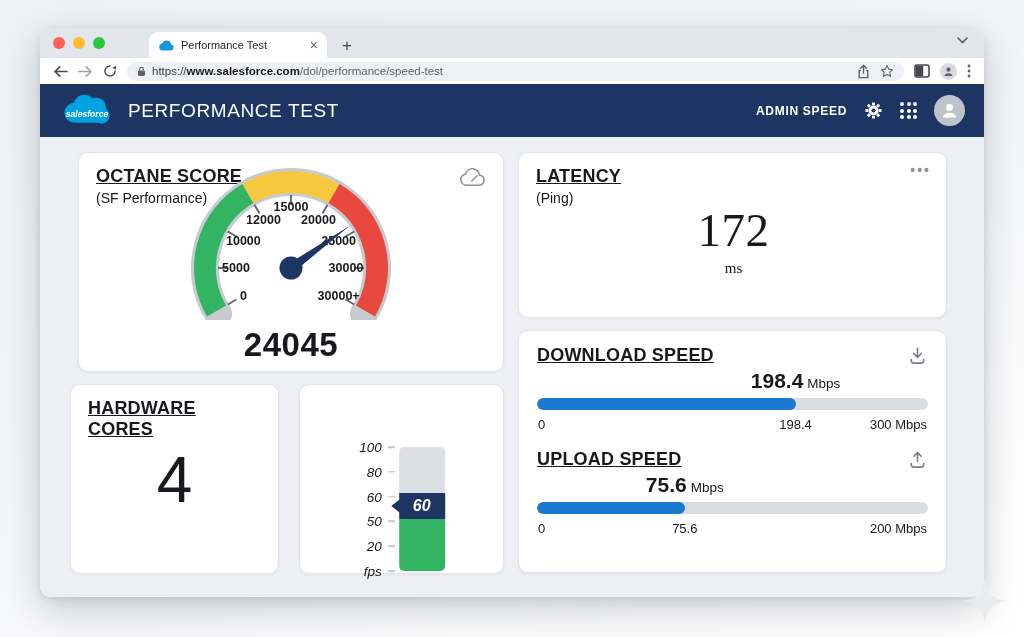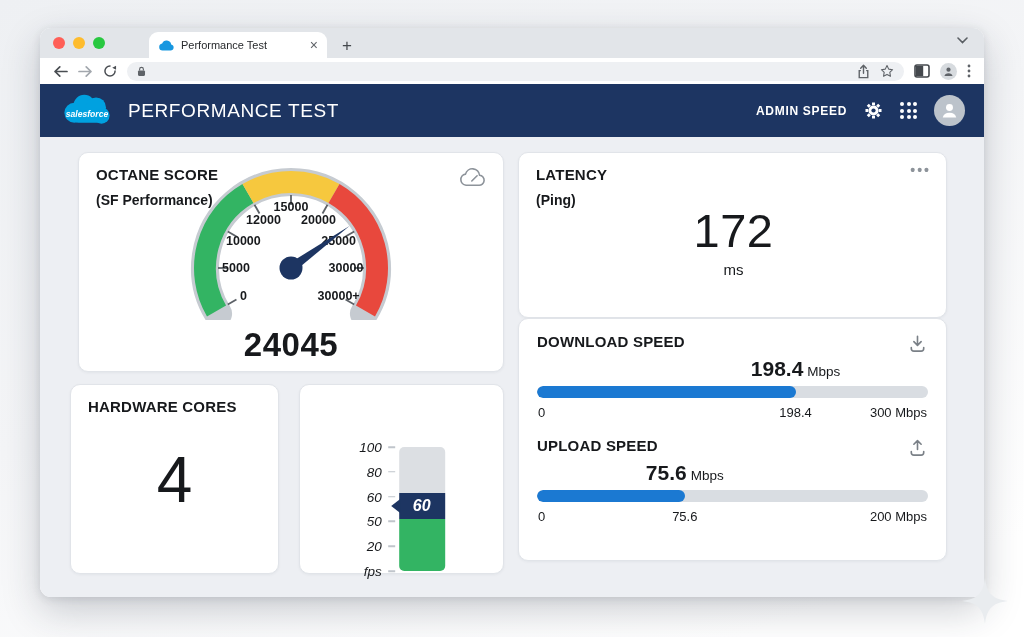--- a/index.html
+++ b/index.html
@@ -42,35 +42,35 @@
   .appbar-right{margin-left:auto;display:flex;align-items:center;gap:17px;}
   .admin{font-size:12px;font-weight:700;letter-spacing:.7px;}
   .grid-icon{display:grid;grid-template-columns:repeat(3,4px);grid-gap:2.5px;}
   .grid-icon i{width:4px;height:4px;border-radius:50%;background:#fff;}
   .hdr-avatar{width:31px;height:31px;border-radius:50%;background:#bcc3cb;display:flex;align-items:center;justify-content:center;}
 
   
   .content{position:absolute;left:0;top:109px;right:0;bottom:0;background:#edeff3;}
   .card{position:absolute;background:#fff;border:1px solid #e1e4e9;border-radius:10px;box-shadow:0 1px 3px rgba(25,35,50,.05);}
   .card-head{position:absolute;top:13px;left:17px;right:15px;display:flex;justify-content:space-between;align-items:flex-start;}
-  .card-title{font-size:15px;font-weight:700;letter-spacing:.2px;color:#17191c;}
-  .card-sub{font-size:14px;font-weight:700;margin-top:9px;color:#17191c;}
+  .card-title{font-size:18px;font-weight:700;letter-spacing:.2px;color:#17191c;text-decoration:underline;}
+  .card-sub{font-size:14px;font-weight:400;margin-top:3px;color:#17191c;}
   .card-icon{color:#8d939a;}
   .dots{font-size:14px;font-weight:700;letter-spacing:2px;color:#8d939a;line-height:.6;}
 
   .card.octane{left:38px;top:15px;width:426px;height:220px;}
   #octane-gauge{position:absolute;left:50%;top:15px;transform:translateX(-50%);}
   .gauge-value{position:absolute;bottom:7px;left:0;right:0;text-align:center;font-size:33px;font-weight:600;letter-spacing:.5px;}
 
   .card.latency{left:478px;top:15px;width:429px;height:166px;}
-  .metric{position:absolute;left:2px;right:0;top:50px;text-align:center;}
+  .metric{position:absolute;left:2px;right:0;top:50px;text-align:center;font-family:Liberation Serif, serif;}
   .metric .num{font-size:47px;font-weight:500;letter-spacing:.5px;}
   .metric .unit{font-size:15px;margin-top:3px;}
 
-  .card.speeds{left:478px;top:181px;width:429px;height:243px;padding:14px 18px 0;}
+  .card.speeds{left:478px;top:193px;width:429px;height:243px;padding:14px 18px 0;}
   .speed-head{display:flex;justify-content:space-between;align-items:flex-start;height:22px;}
   .speed-head.second{margin-top:15px;}
   .value-line{position:relative;height:30px;}
   .bar-value{position:absolute;transform:translateX(-50%);white-space:nowrap;top:2px;}
   .bv-num{font-size:21px;font-weight:600;}
   .bv-unit{font-size:13.5px;font-weight:500;margin-left:4px;}
   .bar{height:12px;border-radius:6px;background:#d9dde2;position:relative;overflow:hidden;margin-top:1px;}
   .bar-fill{position:absolute;left:0;top:0;bottom:0;border-radius:6px;background:#1b79d2;}
   .scale{position:relative;height:17px;margin-top:7px;font-size:13px;font-weight:500;color:#17191c;}
   .scale .s-left{position:absolute;left:1px;}
@@ -143,20 +143,21 @@
           <polygon points="14.9,2 14.9,6.6 10.6,4.3" fill="#494d52"></polygon>
         </svg>
     </span>
     <div class="urlbar">
       <span>
         <svg width="9" height="11" viewBox="0 0 11 13">
             <rect x="1.2" y="5.2" width="8.6" height="6.8" rx="1.4" fill="#5f6368"></rect>
             <path d="M3.2 5.2V3.7a2.3 2.3 0 0 1 4.6 0v1.5" stroke="#5f6368" stroke-width="1.4" fill="none"></path>
           </svg>
       </span>
+      <span class="url"><span class="scheme">https://</span><span class="domain">www.salesforce.com</span><span class="path">/dol/performance/speed-test</span></span>
       <span class="right-ics">
         <span>
           <svg width="13" height="15" viewBox="0 0 14 16">
               <path d="M7 10V1.6M4 4.4L7 1.3l3 3.1" stroke="#5f6368" stroke-width="1.5" fill="none" stroke-linecap="round" stroke-linejoin="round"></path>
               <path d="M3.6 7H2.4v7.6h9.2V7h-1.2" stroke="#5f6368" stroke-width="1.5" fill="none" stroke-linecap="round"></path>
             </svg>
         </span>
         <span>
           <svg width="14" height="14" viewBox="0 0 18 17">
               <path d="M9 1.5l2.2 4.6 5 .7-3.6 3.5.9 5L9 12.9l-4.5 2.4.9-5L1.8 6.8l5-.7z" stroke="#5f6368" stroke-width="1.4" fill="none" stroke-linejoin="round"></path>

